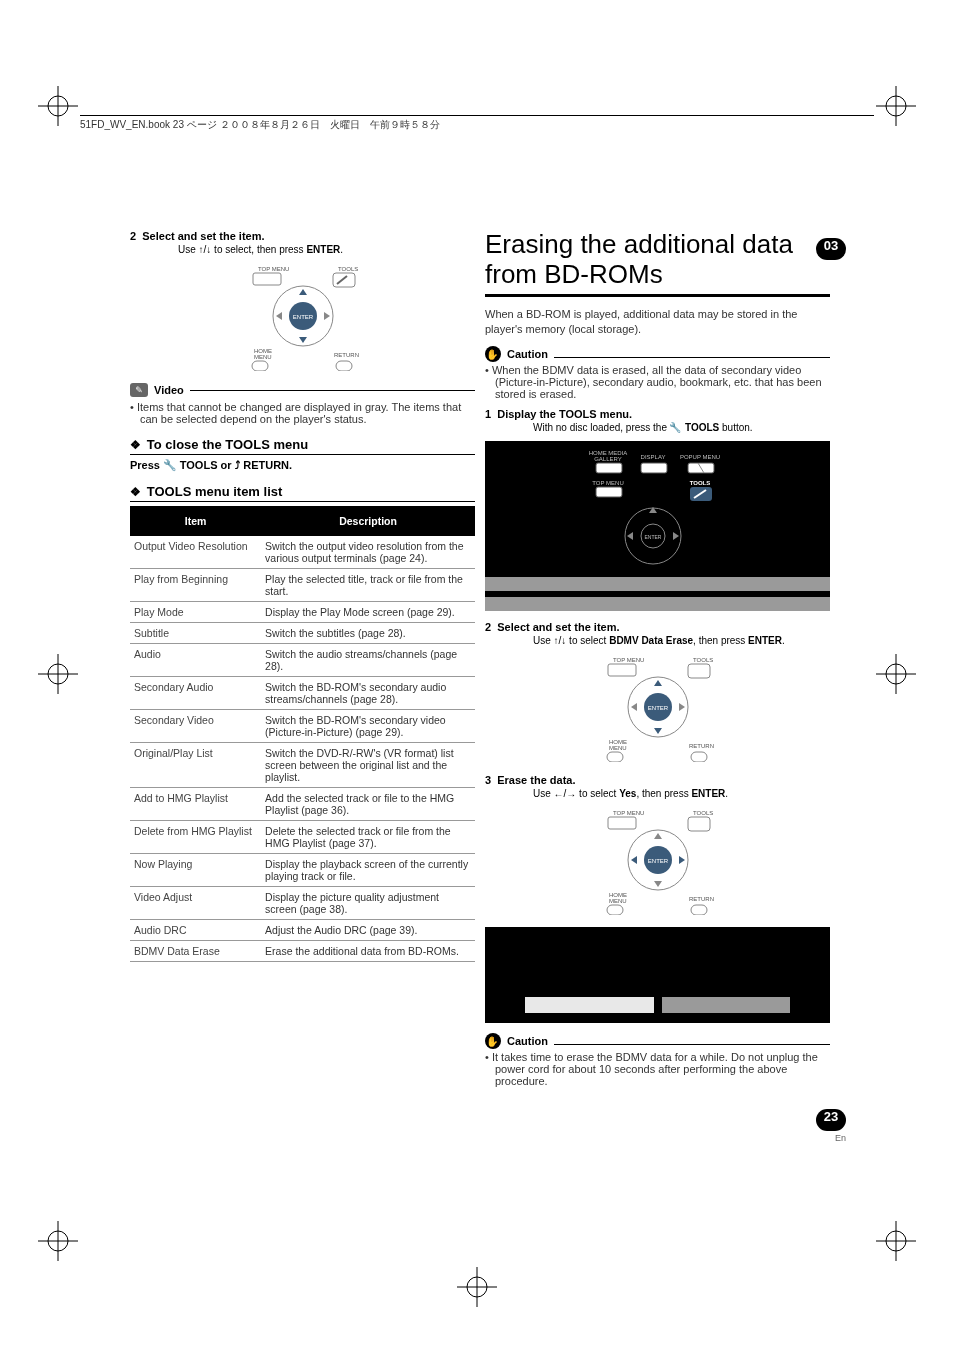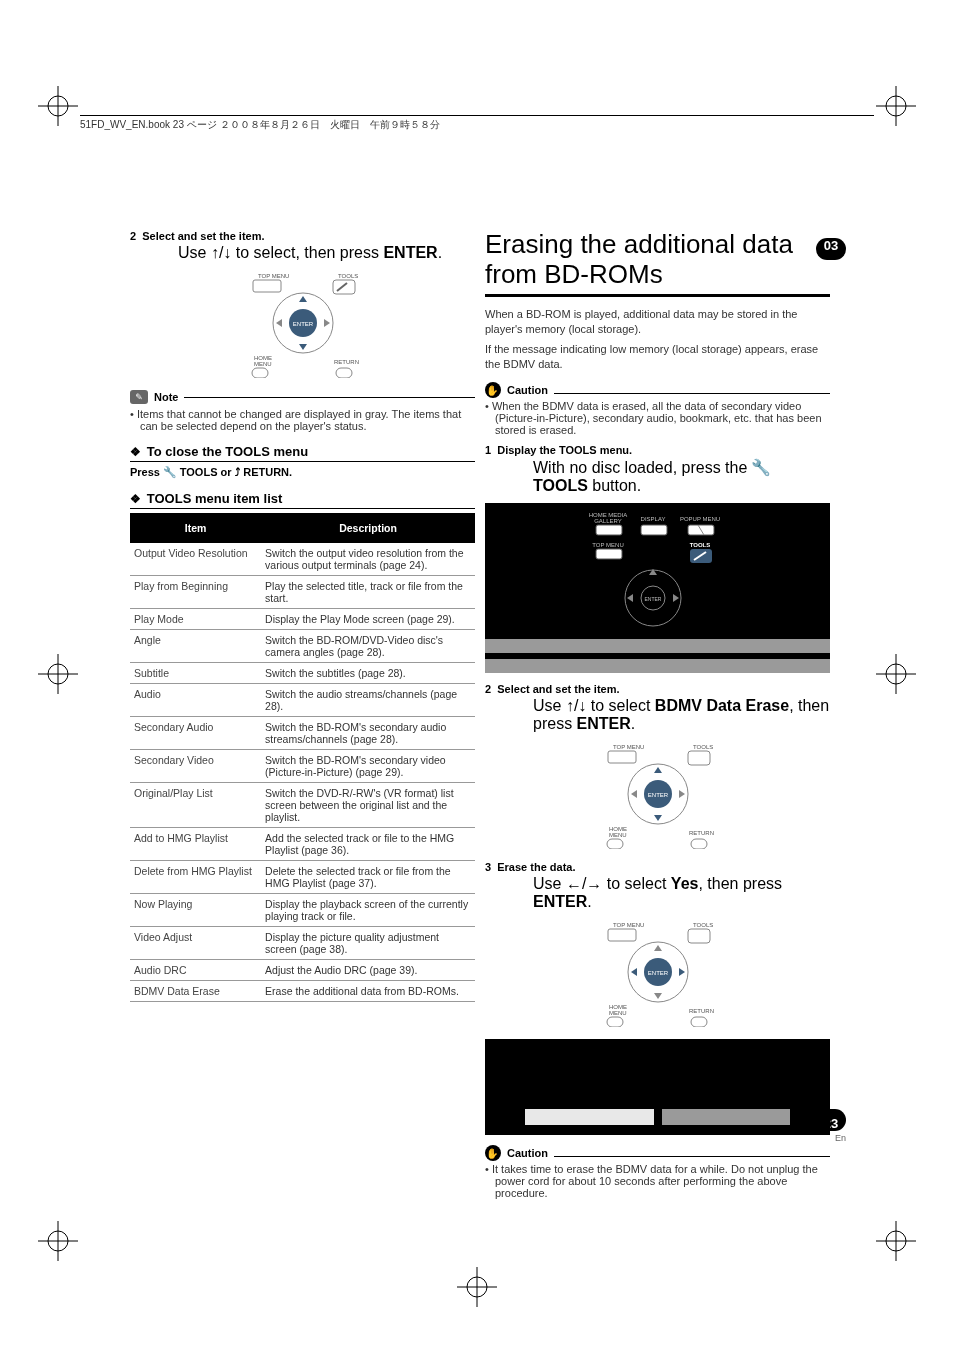--- a/index.html
+++ b/index.html
@@ -34,21 +34,21 @@
     position: absolute;
     top: 230px; left: 130px;
     width: 700px;
     display: flex;
     gap: 10px;
   }
   .col { width: 50%; }
   
   .step-line { font-size: 11px; margin-bottom: 2px; }
   .step-line b { font-weight: bold; }
-  .step-sub { font-size: 16px; margin-bottom: 6px; padding-left: 48px; }
+  .step-sub { font-size: 10px; margin-bottom: 6px; padding-left: 48px; }
   .remote-fig { text-align: center; margin: 6px 0 10px; }
   .remote-fig svg { display: inline-block; }
   .note-row { display: flex; align-items: center; gap: 6px; margin-top: 8px; margin-bottom: 4px; }
   .note-badge {
     width: 18px; height: 14px;
     background: #666; border-radius: 3px;
     display: inline-flex; align-items: center; justify-content: center;
     color: #fff; font-size: 9px;
   }
   .note-rule { flex: 1; border-top: 1px solid #000; height: 0; }
@@ -107,21 +107,21 @@
     position: absolute; right: 108px; top: 238px;
     width: 30px; height: 22px; border-radius: 11px;
     background: #000; color: #fff;
     display: flex; align-items: flex-start; justify-content: center;
     font-weight: bold; font-size: 13px;
   }
   .page-badge {
     position: absolute; right: 108px; bottom: 216px;
     width: 30px; height: 22px; border-radius: 11px;
     background: #000; color: #fff;
-    display: flex; align-items: flex-end; justify-content: center;
+    display: flex; align-items: flex-start; justify-content: center;
     font-weight: bold; font-size: 13px;
   }
   .page-lang {
     position: absolute; right: 108px; bottom: 204px;
     font-size: 9px; color: #666; text-align: right; width: 30px;
   }
   .arrow { font-family: inherit; }
 </style>
 </head>
 <body>
@@ -217,21 +217,21 @@
         <text x="26" y="92" font-size="6" fill="#555">HOME</text>
         <text x="26" y="98" font-size="6" fill="#555">MENU</text>
         <rect x="24" y="100" width="16" height="10" rx="5" fill="none" stroke="#888"></rect>
         <text x="106" y="96" font-size="6" fill="#555">RETURN</text>
         <rect x="108" y="100" width="16" height="10" rx="5" fill="none" stroke="#888"></rect>
       </svg>
     </div>
 
     <div class="note-row">
       <span class="note-badge">✎</span>
-      <b>Note</b>
+      <b>Video</b>
       <span class="note-rule"></span>
     </div>
     <div class="bullet">• Items that cannot be changed are displayed in gray. The items that can be selected depend on the player's status.</div>
 
     <div class="sect-h">
       <span class="diamond">❖</span>
       <span>To close the TOOLS menu</span>
     </div>
     <div class="press-line">
       <span>Press </span><span>🔧 </span><b>TOOLS</b><span> or </span><span>⤴ </span><b>RETURN</b><span>.</span>
@@ -256,24 +256,20 @@
           </tr>
         <tr>
             <td>Play from Beginning</td>
             <td>Play the selected title, track or file from the start.</td>
           </tr>
         <tr>
             <td>Play Mode</td>
             <td>Display the Play Mode screen (page 29).</td>
           </tr>
         <tr>
-            <td>Angle</td>
-            <td>Switch the BD-ROM/DVD-Video disc's camera angles (page 28).</td>
-          </tr>
-        <tr>
             <td>Subtitle</td>
             <td>Switch the subtitles (page 28).</td>
           </tr>
         <tr>
             <td>Audio</td>
             <td>Switch the audio streams/channels (page 28).</td>
           </tr>
         <tr>
             <td>Secondary Audio</td>
             <td>Switch the BD-ROM's secondary audio streams/channels (page 28).</td>
@@ -312,21 +308,20 @@
           </tr>
       </tbody>
     </table>
   </div>
 
   <div class="col">
     <div class="big-h">Erasing the additional data from BD-ROMs</div>
     <div class="big-rule"></div>
 
     <div class="para">When a BD-ROM is played, additional data may be stored in the player's memory (local storage).</div>
-    <div class="para">If the message indicating low memory (local storage) appears, erase the BDMV data.</div>
 
     <div class="caution-row">
       <span class="caution-badge">✋</span>
       <b>Caution</b>
       <span class="caution-rule"></span>
     </div>
     <div class="bullet">• When the BDMV data is erased, all the data of secondary video (Picture-in-Picture), secondary audio, bookmark, etc. that has been stored is erased.</div>
 
     <div class="step-line">
       <b><span>1</span></b>&nbsp;&nbsp;<b><span>Display the TOOLS menu.</span></b>

